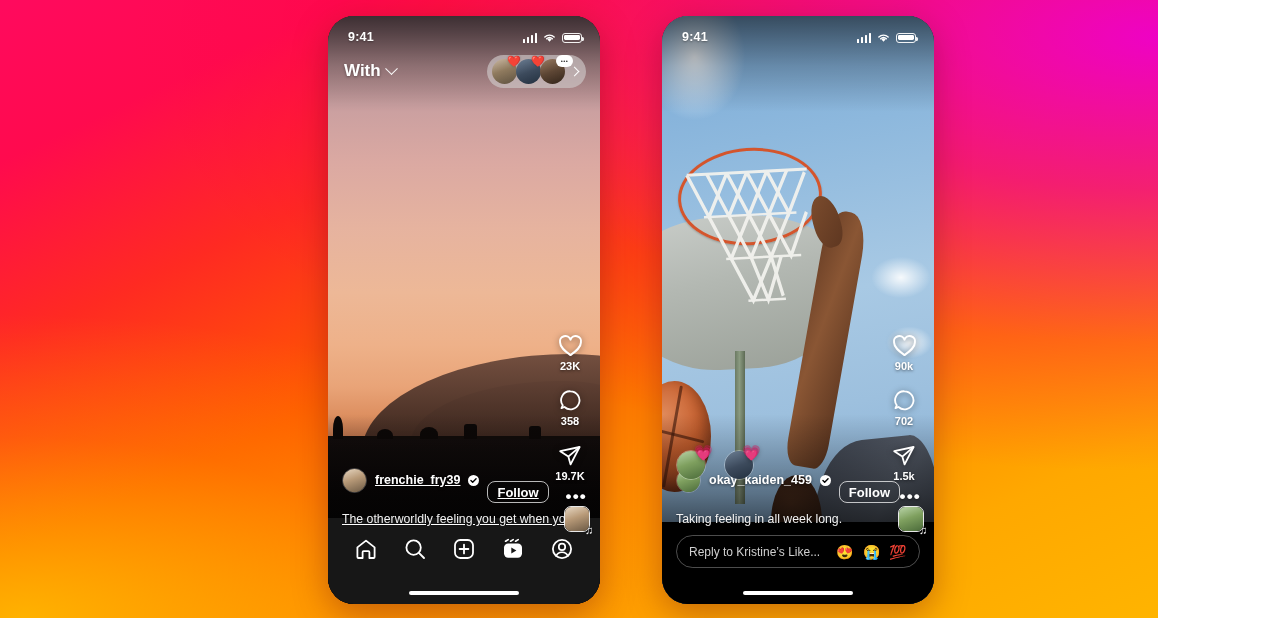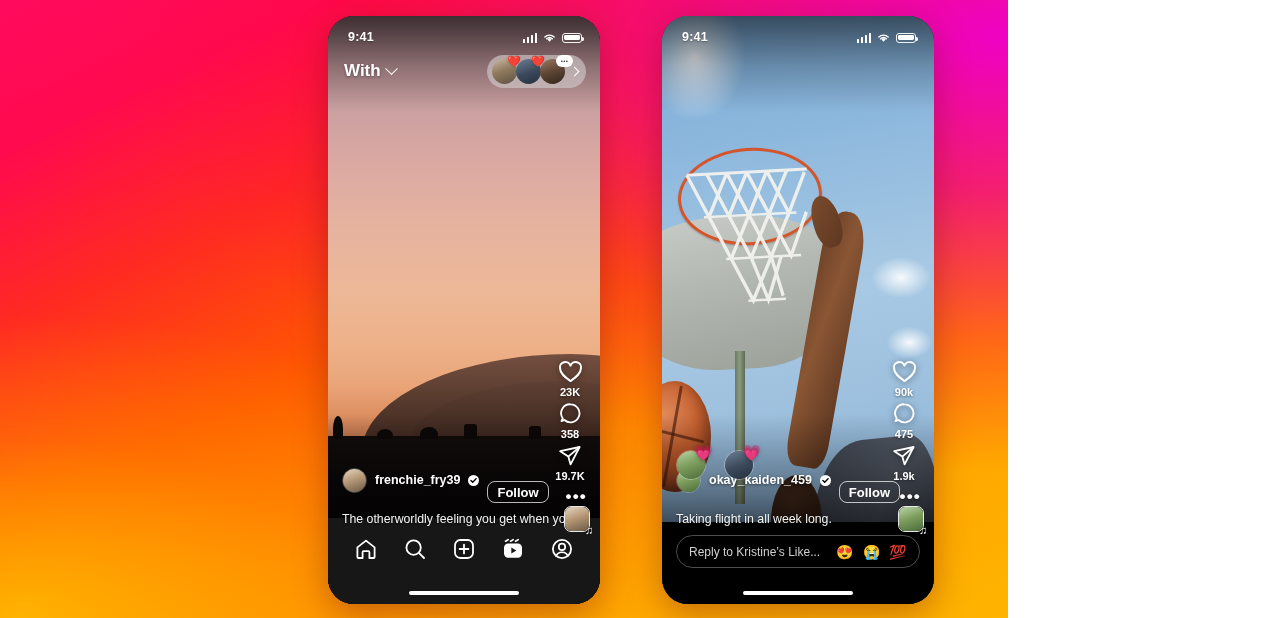--- a/index.html
+++ b/index.html
@@ -6,21 +6,21 @@
 
   html, body {
     width: 1262px;
     height: 618px;
     overflow: hidden;
     font-family: "Liberation Sans", sans-serif;
   }
 
   #stage {
     position: relative;
-    width: 1008px;
+    width: 1158px;
     height: 618px;
     background:
       linear-gradient(155deg,
         #ff0a5e 0%,
         #ff0a4e 14%,
         #ff2a22 30%,
         #ff5a00 48%,
         #ff8400 64%,
         #ffa800 84%,
         #ffb400 100%);
@@ -341,21 +341,21 @@
   }
 
   
   .rail {
     position: absolute;
     right: 8px;
     bottom: 122px;
     width: 44px;
     z-index: 25;
     display: flex; flex-direction: column; align-items: center;
-    gap: 4px;
+    gap: 17px;
     color: #fff;
     margin-left: 24px;
   }
   .rail-item { display: flex; flex-direction: column; align-items: center; gap: 3px; }
   .rail-count {
     font-size: 11px; font-weight: bold;
     text-shadow: 0 1px 3px rgba(0,0,0,.55);
   }
   .rail svg { display: block; filter: drop-shadow(0 1px 3px rgba(0,0,0,.5)); }
   .rail-dots {
@@ -598,21 +598,21 @@
           <svg width="24" height="23" viewBox="0 0 24 23">
             <path d="M2.2 7.2 L21.6 3.0 L12.6 20.4 L10.3 12.6 Z" fill="none" stroke="#fff" stroke-width="1.8" stroke-linejoin="round"></path>
             <path d="M10.3 12.6 L21.6 3.0" stroke="#fff" stroke-width="1.8"></path>
           </svg>
           <span class="rail-count">19.7K</span>
         </div>
       </div>
 
       <div style="position:absolute;right:13px;bottom:103px;z-index:26;color:#fff;" class="rail-dots">•••</div>
 
-      <div class="caption-block" style="bottom:78px;">
+      <div class="caption-block" style="bottom:78px;text-decoration:underline;">
         <div class="user-row">
           <div class="avatar">
               <div class="p-e"></div>
             </div>
           <span class="username">frenchie_fry39</span>
           <span class="verified">
             <svg width="11" height="11" viewBox="0 0 12 12">
               <circle cx="6" cy="6" r="6" fill="#fff"></circle>
               <path d="M3.2 6.1 L5.1 8.0 L8.8 4.2" stroke="#000" stroke-width="1.5" fill="none" stroke-linecap="round" stroke-linejoin="round"></path>
             </svg>
@@ -742,48 +742,48 @@
         <div class="rail-item">
           <svg width="25" height="23" viewBox="0 0 24 22">
             <path d="M12 20.2 C6.4 16.2 2 12.8 2 8.2 A5.2 5.2 0 0 1 12 5.4 A5.2 5.2 0 0 1 22 8.2 C22 12.8 17.6 16.2 12 20.2 Z" fill="none" stroke="#fff" stroke-width="1.9" stroke-linejoin="round"></path>
           </svg>
           <span class="rail-count">90k</span>
         </div>
         <div class="rail-item">
           <svg width="23" height="23" viewBox="0 0 24 24">
             <path d="M12 2.4 a9.4 9.4 0 1 1 -6.3 16.4 l-3.1 1.2 1.3 -3.0 A9.3 9.3 0 0 1 12 2.4 Z" fill="none" stroke="#fff" stroke-width="1.9" stroke-linejoin="round"></path>
           </svg>
-          <span class="rail-count">475</span>
+          <span class="rail-count">702</span>
         </div>
         <div class="rail-item">
           <svg width="24" height="23" viewBox="0 0 24 23">
             <path d="M2.2 7.2 L21.6 3.0 L12.6 20.4 L10.3 12.6 Z" fill="none" stroke="#fff" stroke-width="1.8" stroke-linejoin="round"></path>
             <path d="M10.3 12.6 L21.6 3.0" stroke="#fff" stroke-width="1.8"></path>
           </svg>
-          <span class="rail-count">1.9k</span>
+          <span class="rail-count">1.5k</span>
         </div>
       </div>
 
       <div style="position:absolute;right:13px;bottom:103px;z-index:26;color:#fff;" class="rail-dots">•••</div>
 
       <div class="caption-block" style="bottom:78px;">
         <div class="user-row">
           <div class="avatar">
               <div class="p-d"></div>
             </div>
           <span class="username">okay_kaiden_459</span>
           <span class="verified">
             <svg width="11" height="11" viewBox="0 0 12 12">
               <circle cx="6" cy="6" r="6" fill="#fff"></circle>
               <path d="M3.2 6.1 L5.1 8.0 L8.8 4.2" stroke="#000" stroke-width="1.5" fill="none" stroke-linecap="round" stroke-linejoin="round"></path>
             </svg>
           </span>
           <button class="follow-btn">Follow</button>
         </div>
-        <div class="caption-text">Taking flight in all week long.</div>
+        <div class="caption-text">Taking feeling in all week long.</div>
       </div>
 
       <div class="audio-thumb" style="bottom:72px;">
           <div class="p-d"></div>
         </div>
       <div class="audio-note" style="bottom:68px;">♫</div>
 
       <div class="bottom-solid"></div>
       <div class="reply-bar">
         <span class="reply-placeholder">Reply to Kristine’s Like...</span>

